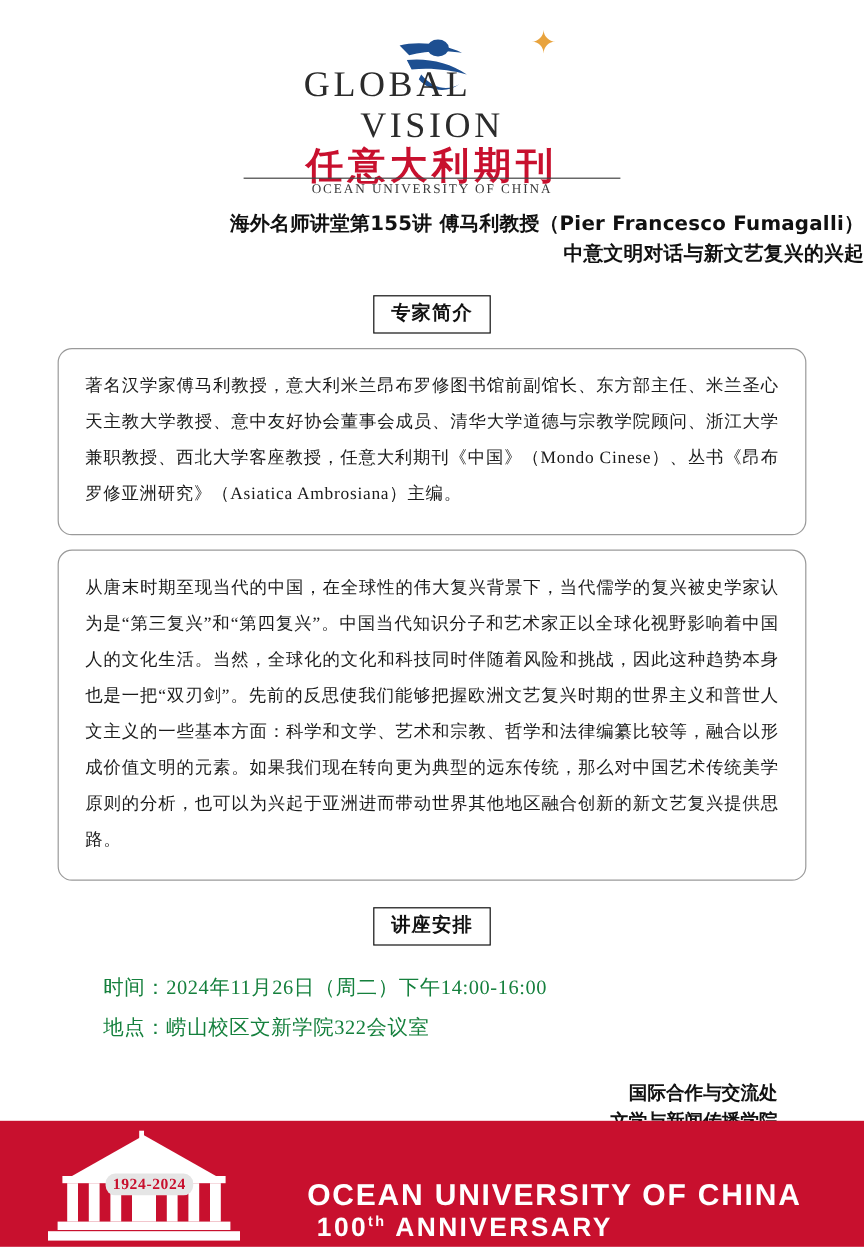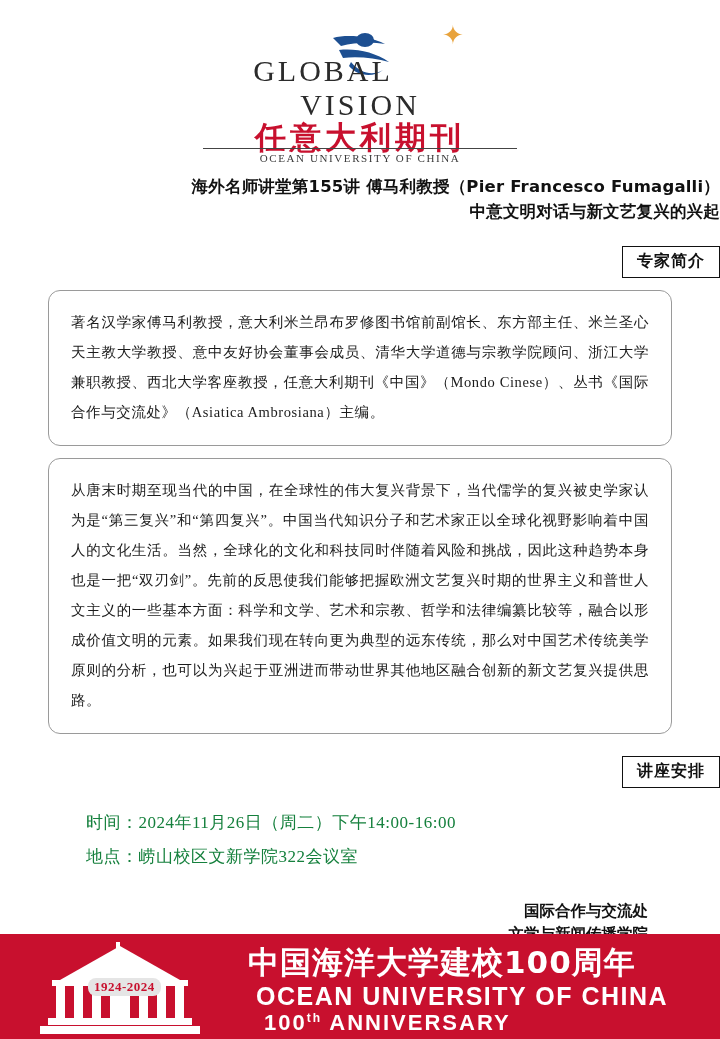--- a/index.html
+++ b/index.html
@@ -120,21 +120,21 @@
   }
   .title-line {
     font-size: 16.5px;
     line-height: 25px;
     letter-spacing: 0.2px;
   }
 
   
   .section-head-wrap {
     display: flex;
-    justify-content: flex-end;
+    justify-content: center;
     margin-top: 22px;
   }
   .section-head {
     border: 1.5px solid #111;
     padding: 4px 14px 5px 14px;
     font-size: 16px;
     font-weight: bold;
     color: #111;
     font-family: "DejaVu Sans", sans-serif;
     letter-spacing: 1px;
@@ -286,21 +286,21 @@
 
   <div class="title-block">
     <div class="title-line">海外名师讲堂第155讲 傅马利教授（Pier Francesco Fumagalli）</div>
     <div class="title-line">中意文明对话与新文艺复兴的兴起</div>
   </div>
 
   <div class="section-head-wrap">
     <div class="section-head">专家简介</div>
   </div>
   <div class="box">
-    <p>著名汉学家傅马利教授，意大利米兰昂布罗修图书馆前副馆长、东方部主任、米兰圣心天主教大学教授、意中友好协会董事会成员、清华大学道德与宗教学院顾问、浙江大学兼职教授、西北大学客座教授，任意大利期刊《中国》（Mondo Cinese）、丛书《国际合作与交流处》（Asiatica Ambrosiana）主编。</p>
+    <p>著名汉学家傅马利教授，意大利米兰昂布罗修图书馆前副馆长、东方部主任、米兰圣心天主教大学教授、意中友好协会董事会成员、清华大学道德与宗教学院顾问、浙江大学兼职教授、西北大学客座教授，任意大利期刊《中国》（Mondo Cinese）、丛书《昂布罗修亚洲研究》（Asiatica Ambrosiana）主编。</p>
   </div>
 
   <div class="box">
     <p>从唐末时期至现当代的中国，在全球性的伟大复兴背景下，当代儒学的复兴被史学家认为是“第三复兴”和“第四复兴”。中国当代知识分子和艺术家正以全球化视野影响着中国人的文化生活。当然，全球化的文化和科技同时伴随着风险和挑战，因此这种趋势本身也是一把“双刃剑”。先前的反思使我们能够把握欧洲文艺复兴时期的世界主义和普世人文主义的一些基本方面：科学和文学、艺术和宗教、哲学和法律编纂比较等，融合以形成价值文明的元素。如果我们现在转向更为典型的远东传统，那么对中国艺术传统美学原则的分析，也可以为兴起于亚洲进而带动世界其他地区融合创新的新文艺复兴提供思路。</p>
   </div>
 
   <div class="section-head-wrap">
     <div class="section-head">讲座安排</div>
   </div>
   <div class="schedule">
@@ -325,19 +325,18 @@
           <rect x="109" y="44" width="9" height="32"></rect>
           <rect x="127" y="44" width="9" height="32"></rect>
           <rect x="145" y="44" width="9" height="32"></rect>
           <rect x="22" y="38" width="136" height="6"></rect>
           <path d="M90 4 L150 38 L30 38 Z"></path>
           <rect x="80" y="44" width="20" height="32"></rect>
           <rect x="86" y="0" width="4" height="10"></rect>
         </g>
       </svg>
       <div class="footer-years">1924-2024</div>
-      <div class="footer-cn">中国海洋大学建校100周年</div>
       <div class="footer-en1">OCEAN UNIVERSITY OF CHINA</div>
       <div class="footer-en2"><span>100</span><sup>th</sup> <span>ANNIVERSARY</span></div>
     </div>
   </div>
 
 </div>
 
 </body></html>

